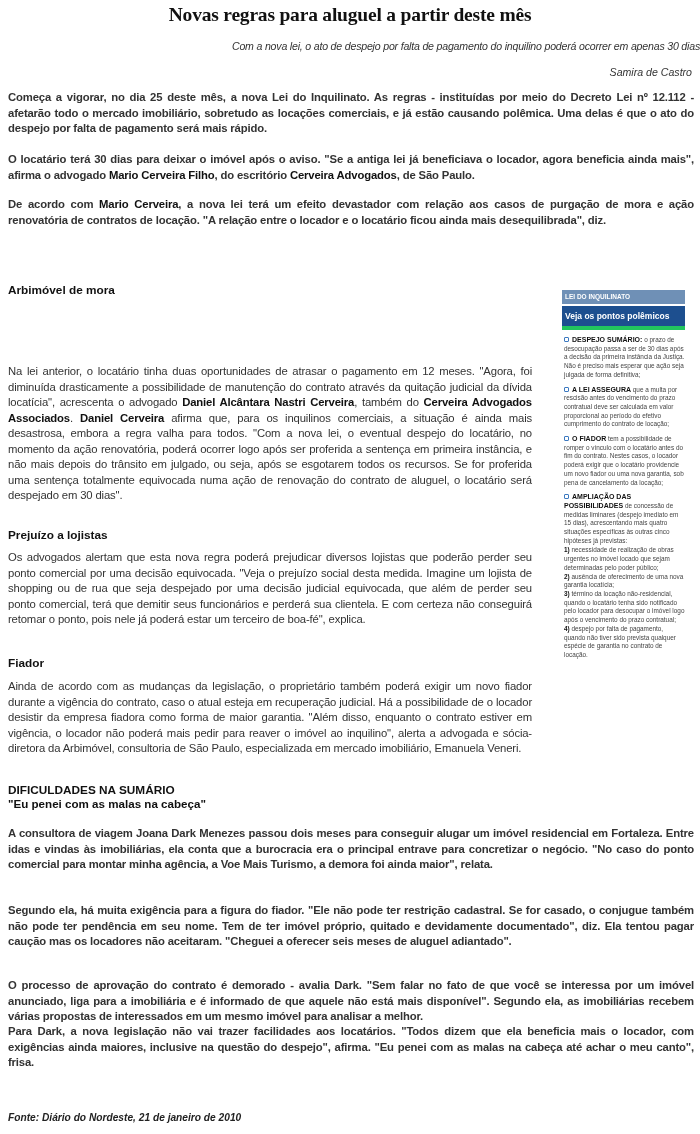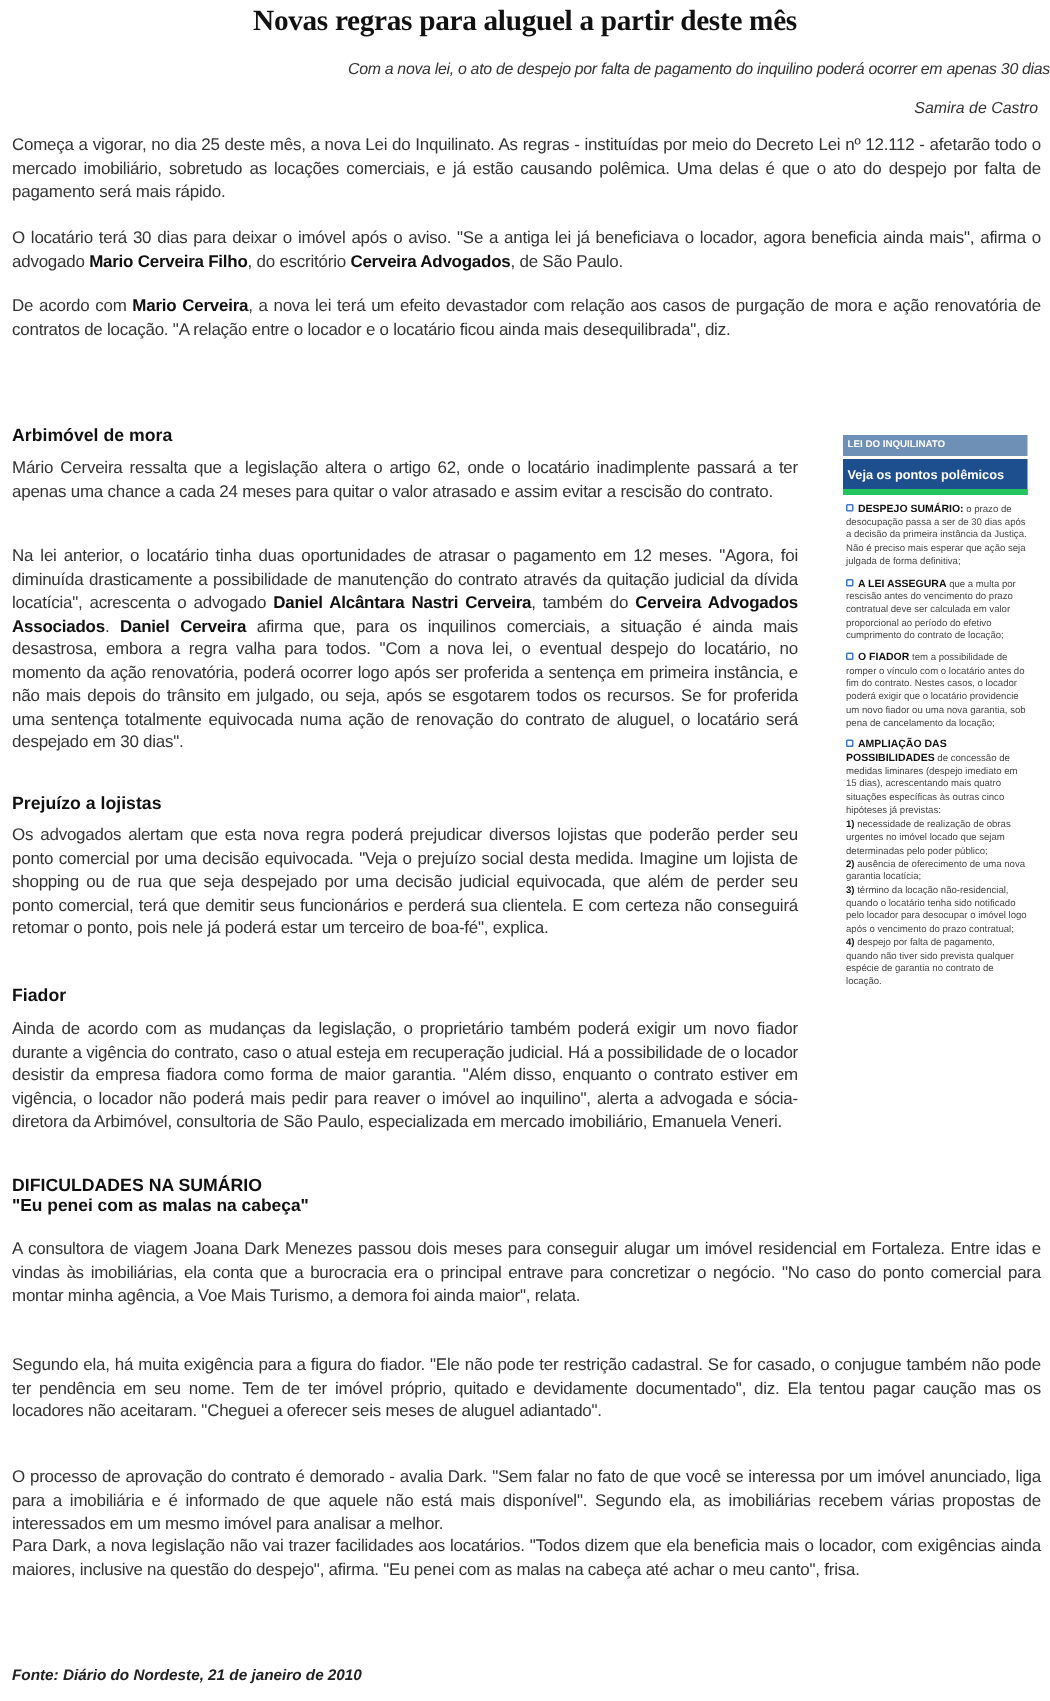--- a/index.html
+++ b/index.html
@@ -16,21 +16,21 @@
     letter-spacing: -0.2px;
   }
   .author {
     position: absolute; top: 66px; right: 8px;
     font-family: "Liberation Sans", sans-serif; font-style: italic; font-size: 10.6px; color: #333;
   }
   .body-text {
     font-family: "Liberation Sans", sans-serif; font-size: 11.3px; line-height: 15.5px;
     color: #333; text-align: justify; margin: 0; letter-spacing: -0.15px;
   }
-  .full { position: absolute; left: 8px; width: 686px; }
+  .full { position: absolute; left: 8px; width: 686px; font-weight: bold; }
   .narrow { position: absolute; left: 8px; width: 524px; }
   .heading {
     position: absolute; left: 8px; font-family: "Liberation Sans", sans-serif;
     font-weight: bold; font-size: 11.8px; color: #111;
   }
   .sub-heading {
     position: absolute; left: 8px; font-family: "Liberation Sans", sans-serif;
     font-weight: bold; font-size: 11.6px; color: #111;
   }
   b { color: #111; }
@@ -73,21 +73,20 @@
   <div class="author">Samira de Castro</div>
 
   <p class="body-text full" style="top:90px;">Começa a vigorar, no dia 25 deste mês, a nova Lei do Inquilinato. As regras - instituídas por meio do Decreto Lei nº 12.112 - afetarão todo o mercado imobiliário, sobretudo as locações comerciais, e já estão causando polêmica. Uma delas é que o ato do despejo por falta de pagamento será mais rápido.</p>
 
   <p class="body-text full" style="top:152px;"><span>O locatário terá 30 dias para deixar o imóvel após o aviso. "Se a antiga lei já beneficiava o locador, agora beneficia ainda mais", afirma o advogado </span><b>Mario Cerveira Filho</b><span>, do escritório </span><b>Cerveira Advogados</b><span>, de São Paulo.</span></p>
 
   <p class="body-text full" style="top:197px;"><span>De acordo com </span><b>Mario Cerveira</b><span>, a nova lei terá um efeito devastador com relação aos casos de purgação de mora e ação renovatória de contratos de locação. "A relação entre o locador e o locatário ficou ainda mais desequilibrada", diz.</span></p>
 
 
   <div class="heading" style="top:283px;">Arbimóvel de mora</div>
-  <p class="body-text narrow" style="top:305px;">Mário Cerveira ressalta que a legislação altera o artigo 62, onde o locatário inadimplente passará a ter apenas uma chance a cada 24 meses para quitar o valor atrasado e assim evitar a rescisão do contrato.</p>
 
   <p class="body-text narrow" style="top:364px;"><span>Na lei anterior, o locatário tinha duas oportunidades de atrasar o pagamento em 12 meses. "Agora, foi diminuída drasticamente a possibilidade de manutenção do contrato através da quitação judicial da dívida locatícia", acrescenta o advogado </span><b>Daniel Alcântara Nastri Cerveira</b><span>, também do </span><b>Cerveira Advogados Associados</b><span>. </span><b>Daniel Cerveira</b><span> afirma que, para os inquilinos comerciais, a situação é ainda mais desastrosa, embora a regra valha para todos. "Com a nova lei, o eventual despejo do locatário, no momento da ação renovatória, poderá ocorrer logo após ser proferida a sentença em primeira instância, e não mais depois do trânsito em julgado, ou seja, após se esgotarem todos os recursos. Se for proferida uma sentença totalmente equivocada numa ação de renovação do contrato de aluguel, o locatário será despejado em 30 dias".</span></p>
 
   <div class="heading" style="top:528px;">Prejuízo a lojistas</div>
   <p class="body-text narrow" style="top:550px;">Os advogados alertam que esta nova regra poderá prejudicar diversos lojistas que poderão perder seu ponto comercial por uma decisão equivocada. "Veja o prejuízo social desta medida. Imagine um lojista de shopping ou de rua que seja despejado por uma decisão judicial equivocada, que além de perder seu ponto comercial, terá que demitir seus funcionários e perderá sua clientela. E com certeza não conseguirá retomar o ponto, pois nele já poderá estar um terceiro de boa-fé", explica.</p>
 
   <div class="heading" style="top:656px;">Fiador</div>
   <p class="body-text narrow" style="top:679px;">Ainda de acordo com as mudanças da legislação, o proprietário também poderá exigir um novo fiador durante a vigência do contrato, caso o atual esteja em recuperação judicial. Há a possibilidade de o locador desistir da empresa fiadora como forma de maior garantia. "Além disso, enquanto o contrato estiver em vigência, o locador não poderá mais pedir para reaver o imóvel ao inquilino", alerta a advogada e sócia-diretora da Arbimóvel, consultoria de São Paulo, especializada em mercado imobiliário, Emanuela Veneri.</p>
 
   <div class="heading" style="top:783px;">DIFICULDADES NA SUMÁRIO</div>

